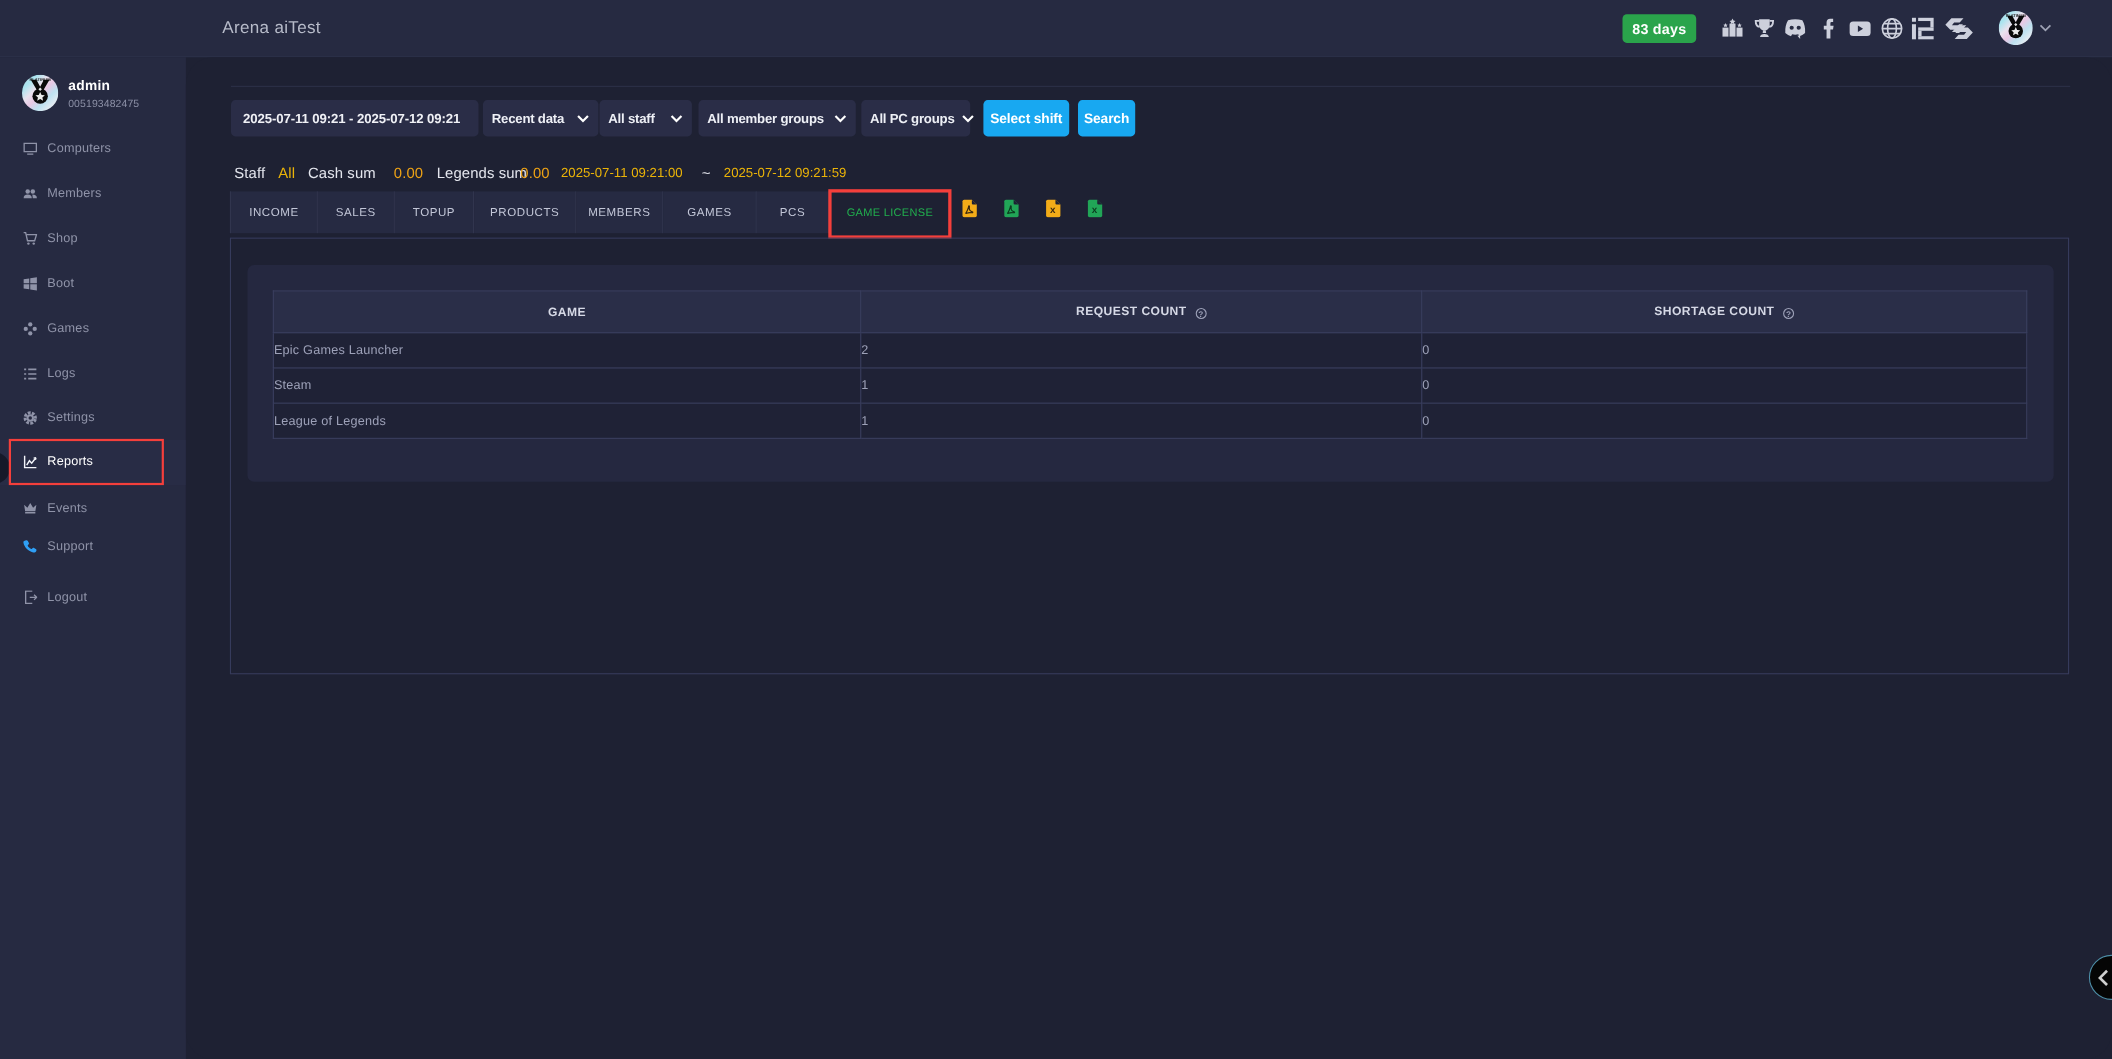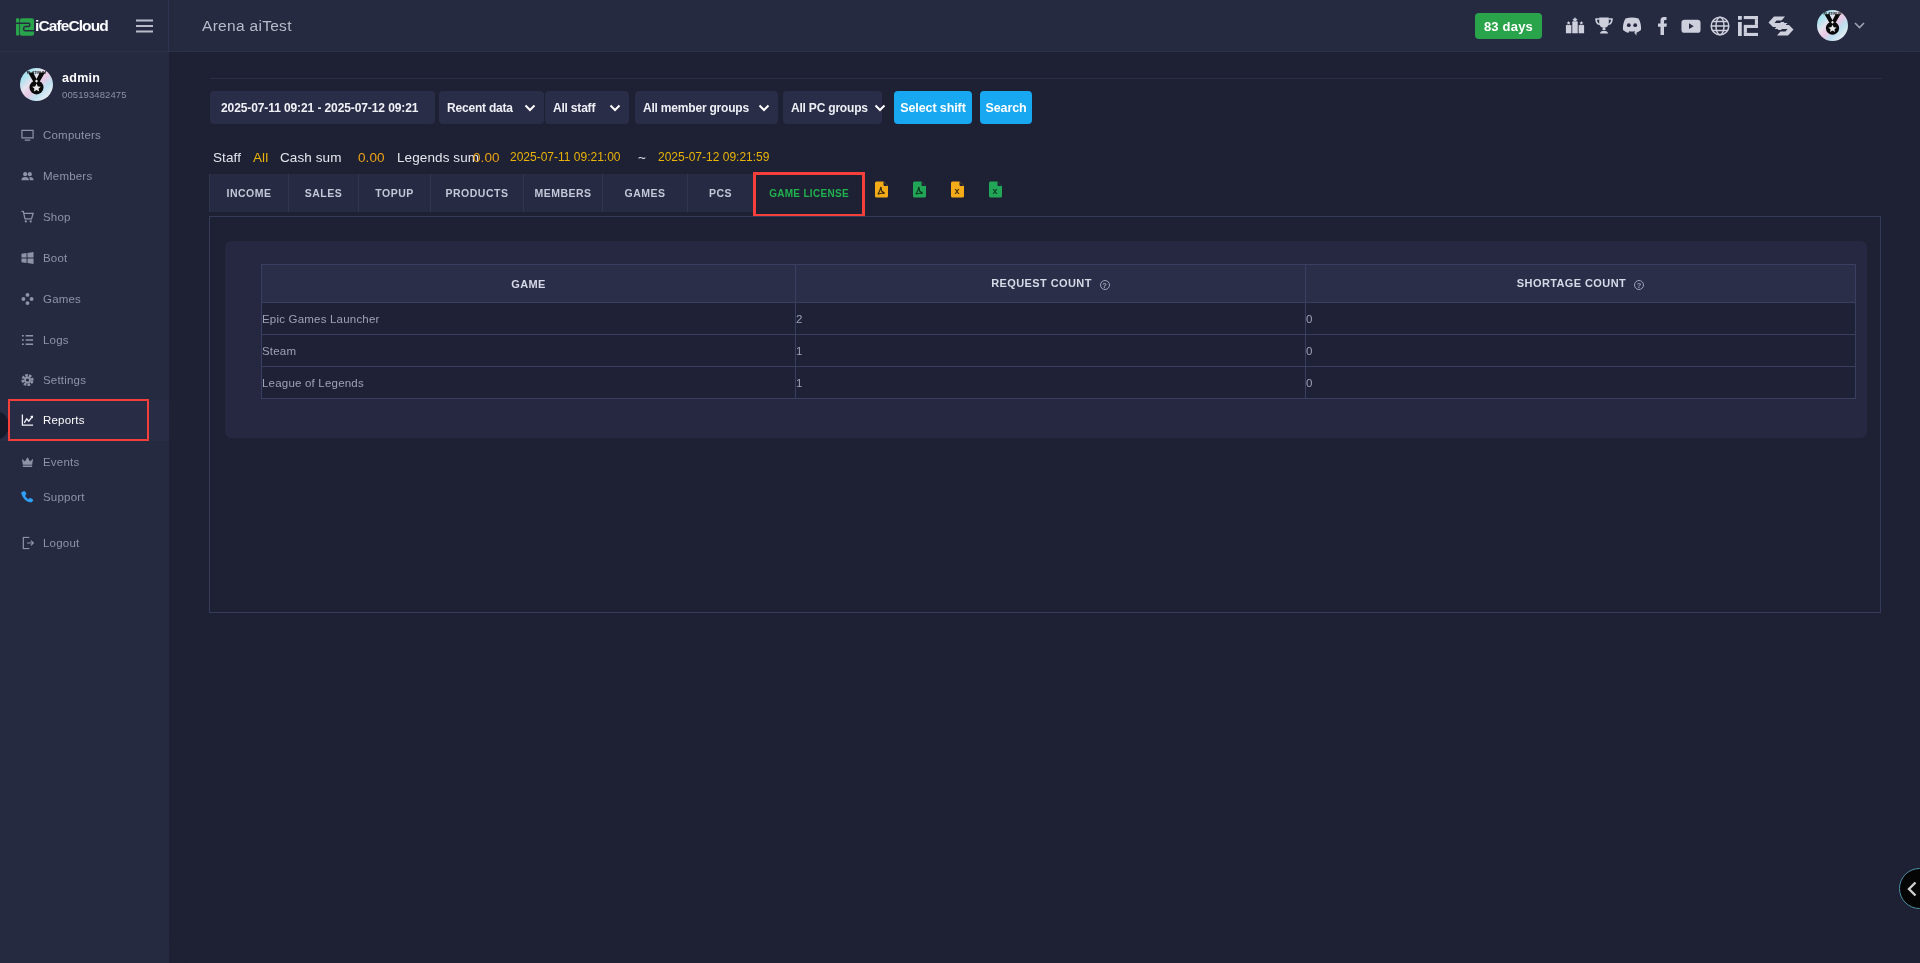--- a/index.html
+++ b/index.html
@@ -20,30 +20,30 @@
 
 
 .summary { position:absolute; left:44px; top:98px; height:20px; font-size:13.5px; color:#e4e6ee; letter-spacing:0.1px; white-space:nowrap; }
 .summary span { position:absolute; top:0; }
 .summary .dt { font-size:12px; letter-spacing:0; }
 .blue { color:#eab308; }
 .orange { color:#eda215; }
 
 
 .tabs { position:absolute; left:40px; top:122px; height:42px; }
-.tab { position:absolute; top:0; height:38px; background:#262a42; border-right:1px solid #31354e; color:#c3c7d8; font-size:10.5px; font-weight:700; letter-spacing:0.5px; display:flex; align-items:center; justify-content:center; }
+.tab { position:absolute; top:0; height:38px; background:#262a42; border-right:1px solid #31354e; color:#c3c7d8; font-size:10.5px; font-weight:400; letter-spacing:0.5px; display:flex; align-items:center; justify-content:center; }
 .tab.first { border-left:1px solid #31354e; }
 .tab.sel { height:42px; background:#1e2133; border:1px solid #31354e; border-bottom:none; color:#21b14e; font-size:10px; letter-spacing:0.3px; padding-bottom:5px; }
 .redbox { position:absolute; border:3px solid #f43f3b; }
 .exicon { position:absolute; top:7px; width:15px; height:17px; }
 
 
 .panel { position:absolute; left:40px; top:164px; width:1672px; height:397px; border:1px solid #363b5c; }
 .card { position:absolute; left:15px; top:24px; width:1642px; height:197px; background:#252840; border-radius:6px; }
-table.rep { position:absolute; left:36px; top:23px; width:1594px; border-collapse:collapse; table-layout:fixed; }
+table.rep { position:absolute; left:23px; top:23px; width:1594px; border-collapse:collapse; table-layout:fixed; }
 table.rep th { height:38px; background:#2a2e48; border:1px solid #3a3f5f; color:#d6d9e6; font-size:11px; font-weight:700; letter-spacing:0.4px; text-align:center; }
 table.rep td { height:32px; background:#1f2236; border:1px solid #3a3f5f; color:#9da1b8; font-size:11.5px; letter-spacing:0.2px; }
 .qm { display:inline-block; width:10px; height:10px; border:1px solid #9da1b8; border-radius:50%; font-size:7.5px; line-height:9px; color:#9da1b8; font-weight:700; vertical-align:-1.5px; margin-left:8px; text-align:center; }
 
 
 .user-avatar { position:absolute; left:20px; top:16px; width:33px; height:33px; }
 .uname { position:absolute; left:62px; top:19px; font-size:12.5px; font-weight:700; color:#fff; letter-spacing:0.3px; }
 .uid { position:absolute; left:62px; top:37px; font-size:9.5px; color:#8c90a6; letter-spacing:0.1px; }
 .mi { position:absolute; left:0; width:169px; height:41px; }
 .mi .ic { position:absolute; left:21px; top:50%; transform:translateY(-50%); width:13px; height:13px; }
@@ -53,31 +53,20 @@
 
 
 .days { position:absolute; left:1475px; top:13px; width:67px; height:26px; background:#2aa44b; border-radius:4px; color:#fff; font-size:13px; font-weight:700; display:flex; align-items:center; justify-content:center; letter-spacing:0.2px; }
 .ticon { position:absolute; top:16px; width:20px; height:20px; }
 .tav { position:absolute; left:1817px; top:10px; width:31px; height:31px; }
 .fab { position:absolute; left:1899px; top:868px; width:41px; height:41px; border-radius:50%; background:#050505; border:1px solid #4e8fa8; color:#d8d8d8; font-size:16px; display:flex; align-items:center; padding-left:7px; }
 </style>
 </head>
 <body>
 <div class="topbar">
-  <div class="logoarea">
-    <svg style="position:absolute; left:16px; top:17px;" width="18" height="19" viewBox="0 0 17.5 18.2">
-      <rect x="0" y="1" width="3.2" height="16.9" rx="0.8" fill="#2aa44b"></rect>
-      <rect x="3.8" y="1" width="13.7" height="17.1" rx="2" fill="#2aa44b"></rect>
-      <path d="M0 5.85 H12 Q13.5 5.85 13.5 7.3 V7.7 Q13.5 9.15 12 9.15 H9 Q7.45 9.15 7.45 10.9 V11.5 Q7.45 13.25 9 13.25 H17.5" fill="none" stroke="#262a41" stroke-width="1.4"></path>
-    </svg>
-    <div style="position:absolute; left:35px; top:17px; font-size:15.5px; font-weight:700; color:#fafbfd; letter-spacing:-0.9px;">iCafeCloud</div>
-    <svg style="position:absolute; left:136px; top:19px;" width="17" height="14" viewBox="0 0 17 14">
-        <path d="M0 1.5 H17 M0 7 H17 M0 12.5 H17" stroke="#b9bdcb" stroke-width="2.2"></path>
-      </svg>
-  </div>
   <div class="pagetitle">Arena aiTest</div>
   <div class="days">83 days</div>
   <svg class="ticon" style="left:1565px;" viewBox="0 0 22 20">
       <g fill="#cdd0dc">
         <rect x="1" y="9" width="6" height="9"></rect>
         <rect x="8" y="5" width="6" height="13"></rect>
         <rect x="15" y="9" width="6" height="9"></rect>
         <path d="M11 0 l1 2 2 0.3 -1.5 1.4 0.4 2 -1.9-1 -1.9 1 0.4-2 L8 2.3 10 2 Z"></path>
         <path d="M4 4.5 l0.7 1.4 1.5 0.2 -1.1 1 0.3 1.5 -1.4-0.7 -1.4 0.7 0.3-1.5 -1.1-1 1.5-0.2 Z"></path>
         <path d="M18 4.5 l0.7 1.4 1.5 0.2 -1.1 1 0.3 1.5 -1.4-0.7 -1.4 0.7 0.3-1.5 -1.1-1 1.5-0.2 Z"></path>

